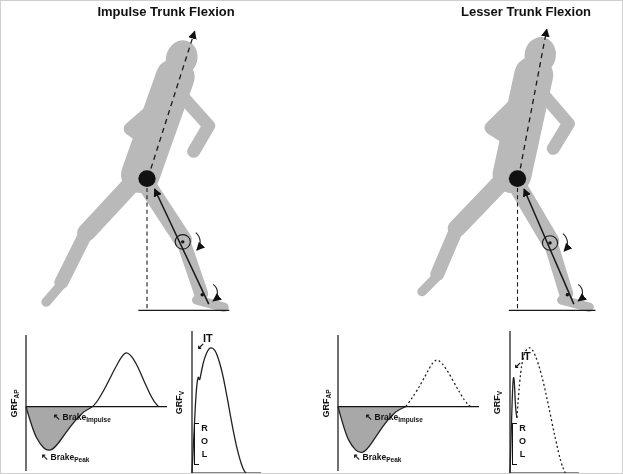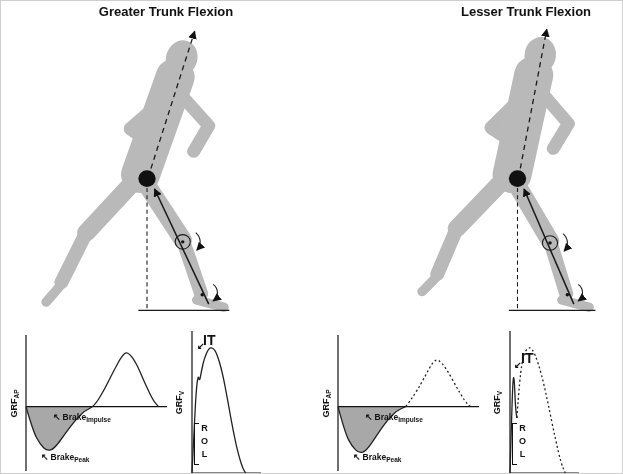--- a/index.html
+++ b/index.html
@@ -16,31 +16,31 @@
   .c-v-left{left:172px;top:328px;width:92px;height:146px;}
   .c-ap-right{left:318px;top:332px;width:162px;height:140px;}
   .c-v-right{left:490px;top:328px;width:92px;height:146px;}
   .ylab{position:absolute;left:0;top:0;bottom:0;width:14px;display:flex;align-items:center;justify-content:center;}
   .ylab .rot{transform:rotate(-90deg);white-space:nowrap;font-size:9px;font-weight:bold;}
   .sub{font-size:6.5px;vertical-align:-2px;}
   .chart svg{position:absolute;left:14px;top:0;}
   .ann{position:absolute;display:flex;align-items:flex-start;gap:2px;}
   .arr{font-size:9px;font-weight:bold;line-height:1;}
   .at{font-size:8.5px;font-weight:bold;line-height:1;}
-  .it-label{position:absolute;font-size:14px;font-weight:bold;line-height:1;}
+  .it-label{position:absolute;font-size:11px;font-weight:bold;line-height:1;}
   .it-arrow{position:absolute;font-size:9px;font-weight:bold;line-height:1;}
   .rol{position:absolute;white-space:pre-line;font-size:9px;font-weight:bold;line-height:13px;text-align:center;}
   .rol-bracket{position:absolute;width:4px;height:40px;border:1px solid #111;border-right:none;}
 </style>
 </head>
 <body>
 
 <div class="fig">
 
-  <div class="title t-left">Greater Trunk Flexion</div>
+  <div class="title t-left">Impulse Trunk Flexion</div>
   <div class="title t-right">Lesser Trunk Flexion</div>
 
   <svg class="runner r-left" viewBox="0 0 240 295" preserveAspectRatio="none">
     <defs>
       <marker id="ahL" viewBox="0 0 10 10" refX="9" refY="5" markerWidth="8" markerHeight="8" orient="auto" markerUnits="userSpaceOnUse">
         <path d="M0,0 L10,5 L0,10 Z" fill="#111"></path>
       </marker>
     </defs>
     <g fill="#b9b9b9" stroke="#b9b9b9" stroke-linecap="round" stroke-linejoin="round">
       <ellipse cx="152" cy="34" rx="14.5" ry="17.5" transform="rotate(14 152 34)" stroke="none"></ellipse>

